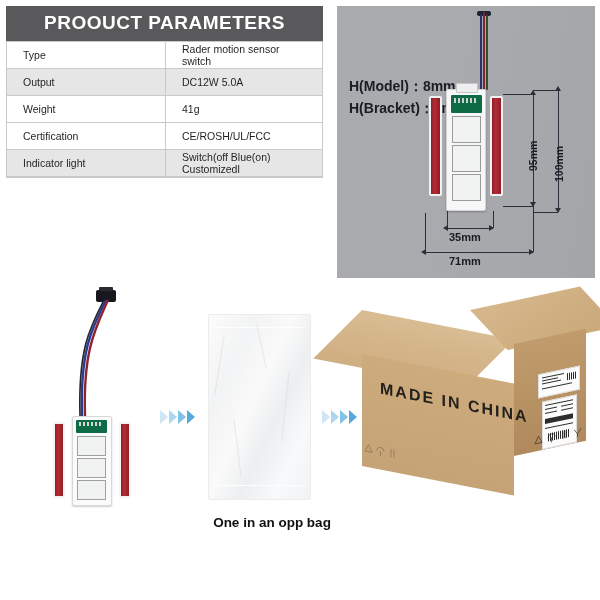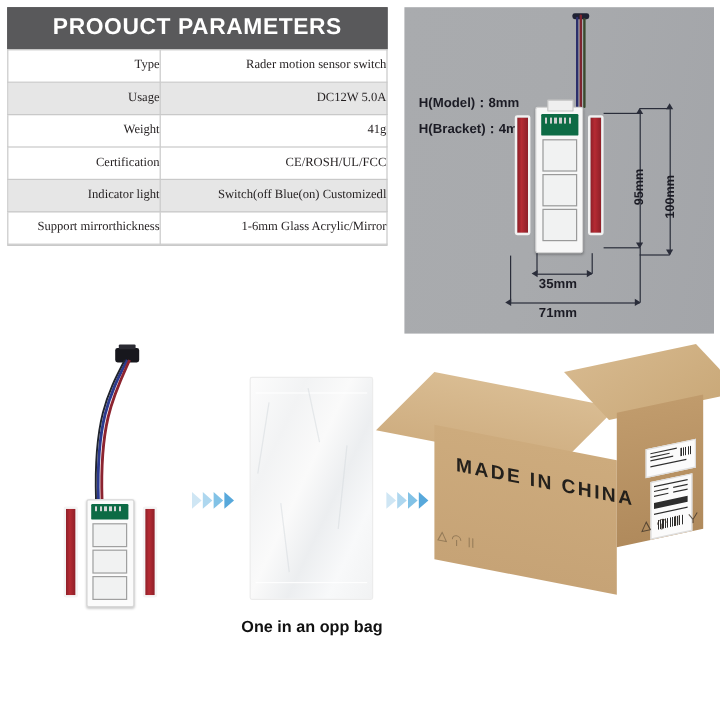--- a/index.html
+++ b/index.html
@@ -14,36 +14,36 @@
   .spec-wrap{position:absolute;left:6px;top:6px;width:317px;}
   .spec-header{
     background:#59595b;color:#ffffff;text-align:center;
     font-size:19px;font-weight:bold;letter-spacing:.5px;
     padding:5px 0 6px 0;border:1px solid #59595b;
     font-family:"Liberation Sans",sans-serif;
   }
   table.spec{border-collapse:collapse;width:100%;table-layout:fixed;}
   table.spec td{
     border:1px solid #c9c9c9;
-    font-size:10.5px;color:#231f20;text-align:right;
-    height:24px;padding:1px 0;line-height:1.15;
-    font-family:Liberation Serif, serif;
+    font-size:10.5px;color:#231f20;text-align:left;
+    height:24px;padding:1px 16px;line-height:1.15;
+    font-family:Liberation Sans, sans-serif;
   }
   table.spec tr.alt td{background:#e6e6e6;}
   table.spec tr td:first-child{width:126px;}
   .tbl-footline{height:3px;border-top:1px solid #c9c9c9;}
 
   
   .diagram{
     position:absolute;left:337px;top:6px;width:258px;height:272px;
     background:linear-gradient(100deg,#a9abae 0%,#a8aaad 45%,#a3a5a9 100%);
     overflow:hidden;
   }
   .dim-label{
-    position:absolute;font-size:11px;font-weight:bold;color:#1b1b24;
+    position:absolute;font-size:14px;font-weight:bold;color:#1b1b24;
     font-family:"Liberation Sans",sans-serif;white-space:nowrap;text-align:center;
   }
   .lbl-model{left:12px;top:72px;}
   .lbl-bracket{left:12px;top:94px;}
 
   
   .wire{position:absolute;width:2px;border-radius:1px;}
   .w1{left:143px;top:8px;height:76px;background:#2c2f6b;}
   .w2{left:146px;top:6px;height:78px;background:#7d2630;}
   .w3{left:149px;top:9px;height:75px;background:#3a4a2e;}
@@ -149,55 +149,51 @@
   .sym-front{position:absolute;left:12px;top:137px;display:flex;gap:3px;
              transform:skewY(11deg);opacity:.45;}
   .sym-side{position:absolute;left:182px;top:122px;display:flex;gap:4px;
             transform:skewY(-12deg);opacity:.75;}
   .sym{width:9px;height:11px;}
 
   
   .cap{position:absolute;text-align:center;font-size:13.5px;font-weight:bold;
        color:#111;line-height:1.35;font-family:"Liberation Sans",sans-serif;}
   .cap-1{left:14px;top:226px;width:160px;}
-  .cap-2{left:186px;top:226px;width:148px;}
+  .cap-2{left:198px;top:226px;width:148px;}
   .cap-3{left:398px;top:226px;width:160px;}
 </style>
 </head>
 <body>
 
 <div class="page">
 
   <div class="spec-wrap">
     <div class="spec-header">PROOUCT PARAMETERS</div>
     <table class="spec">
       <tbody>
         <tr>
           <td>Type</td>
           <td>Rader motion sensor switch</td>
         </tr>
         <tr class="alt">
-          <td>Usage</td>
+          <td>Output</td>
           <td>DC12W 5.0A</td>
         </tr>
         <tr>
           <td>Weight</td>
           <td>41g</td>
         </tr>
         <tr>
           <td>Certification</td>
           <td>CE/ROSH/UL/FCC</td>
         </tr>
         <tr class="alt">
           <td>Indicator light</td>
           <td>Switch(off Blue(on) Customizedl</td>
-        </tr>
-        <tr>
-          <td>Support mirrorthickness</td>
-          <td>1-6mm Glass Acrylic/Mirror</td>
         </tr>
       </tbody>
     </table>
     <div class="tbl-footline"></div>
   </div>
 
   <div class="diagram">
 
     <div class="dim-label lbl-model">H(Model)：8mm</div>
     <div class="dim-label lbl-bracket">H(Bracket)：4mm</div>

